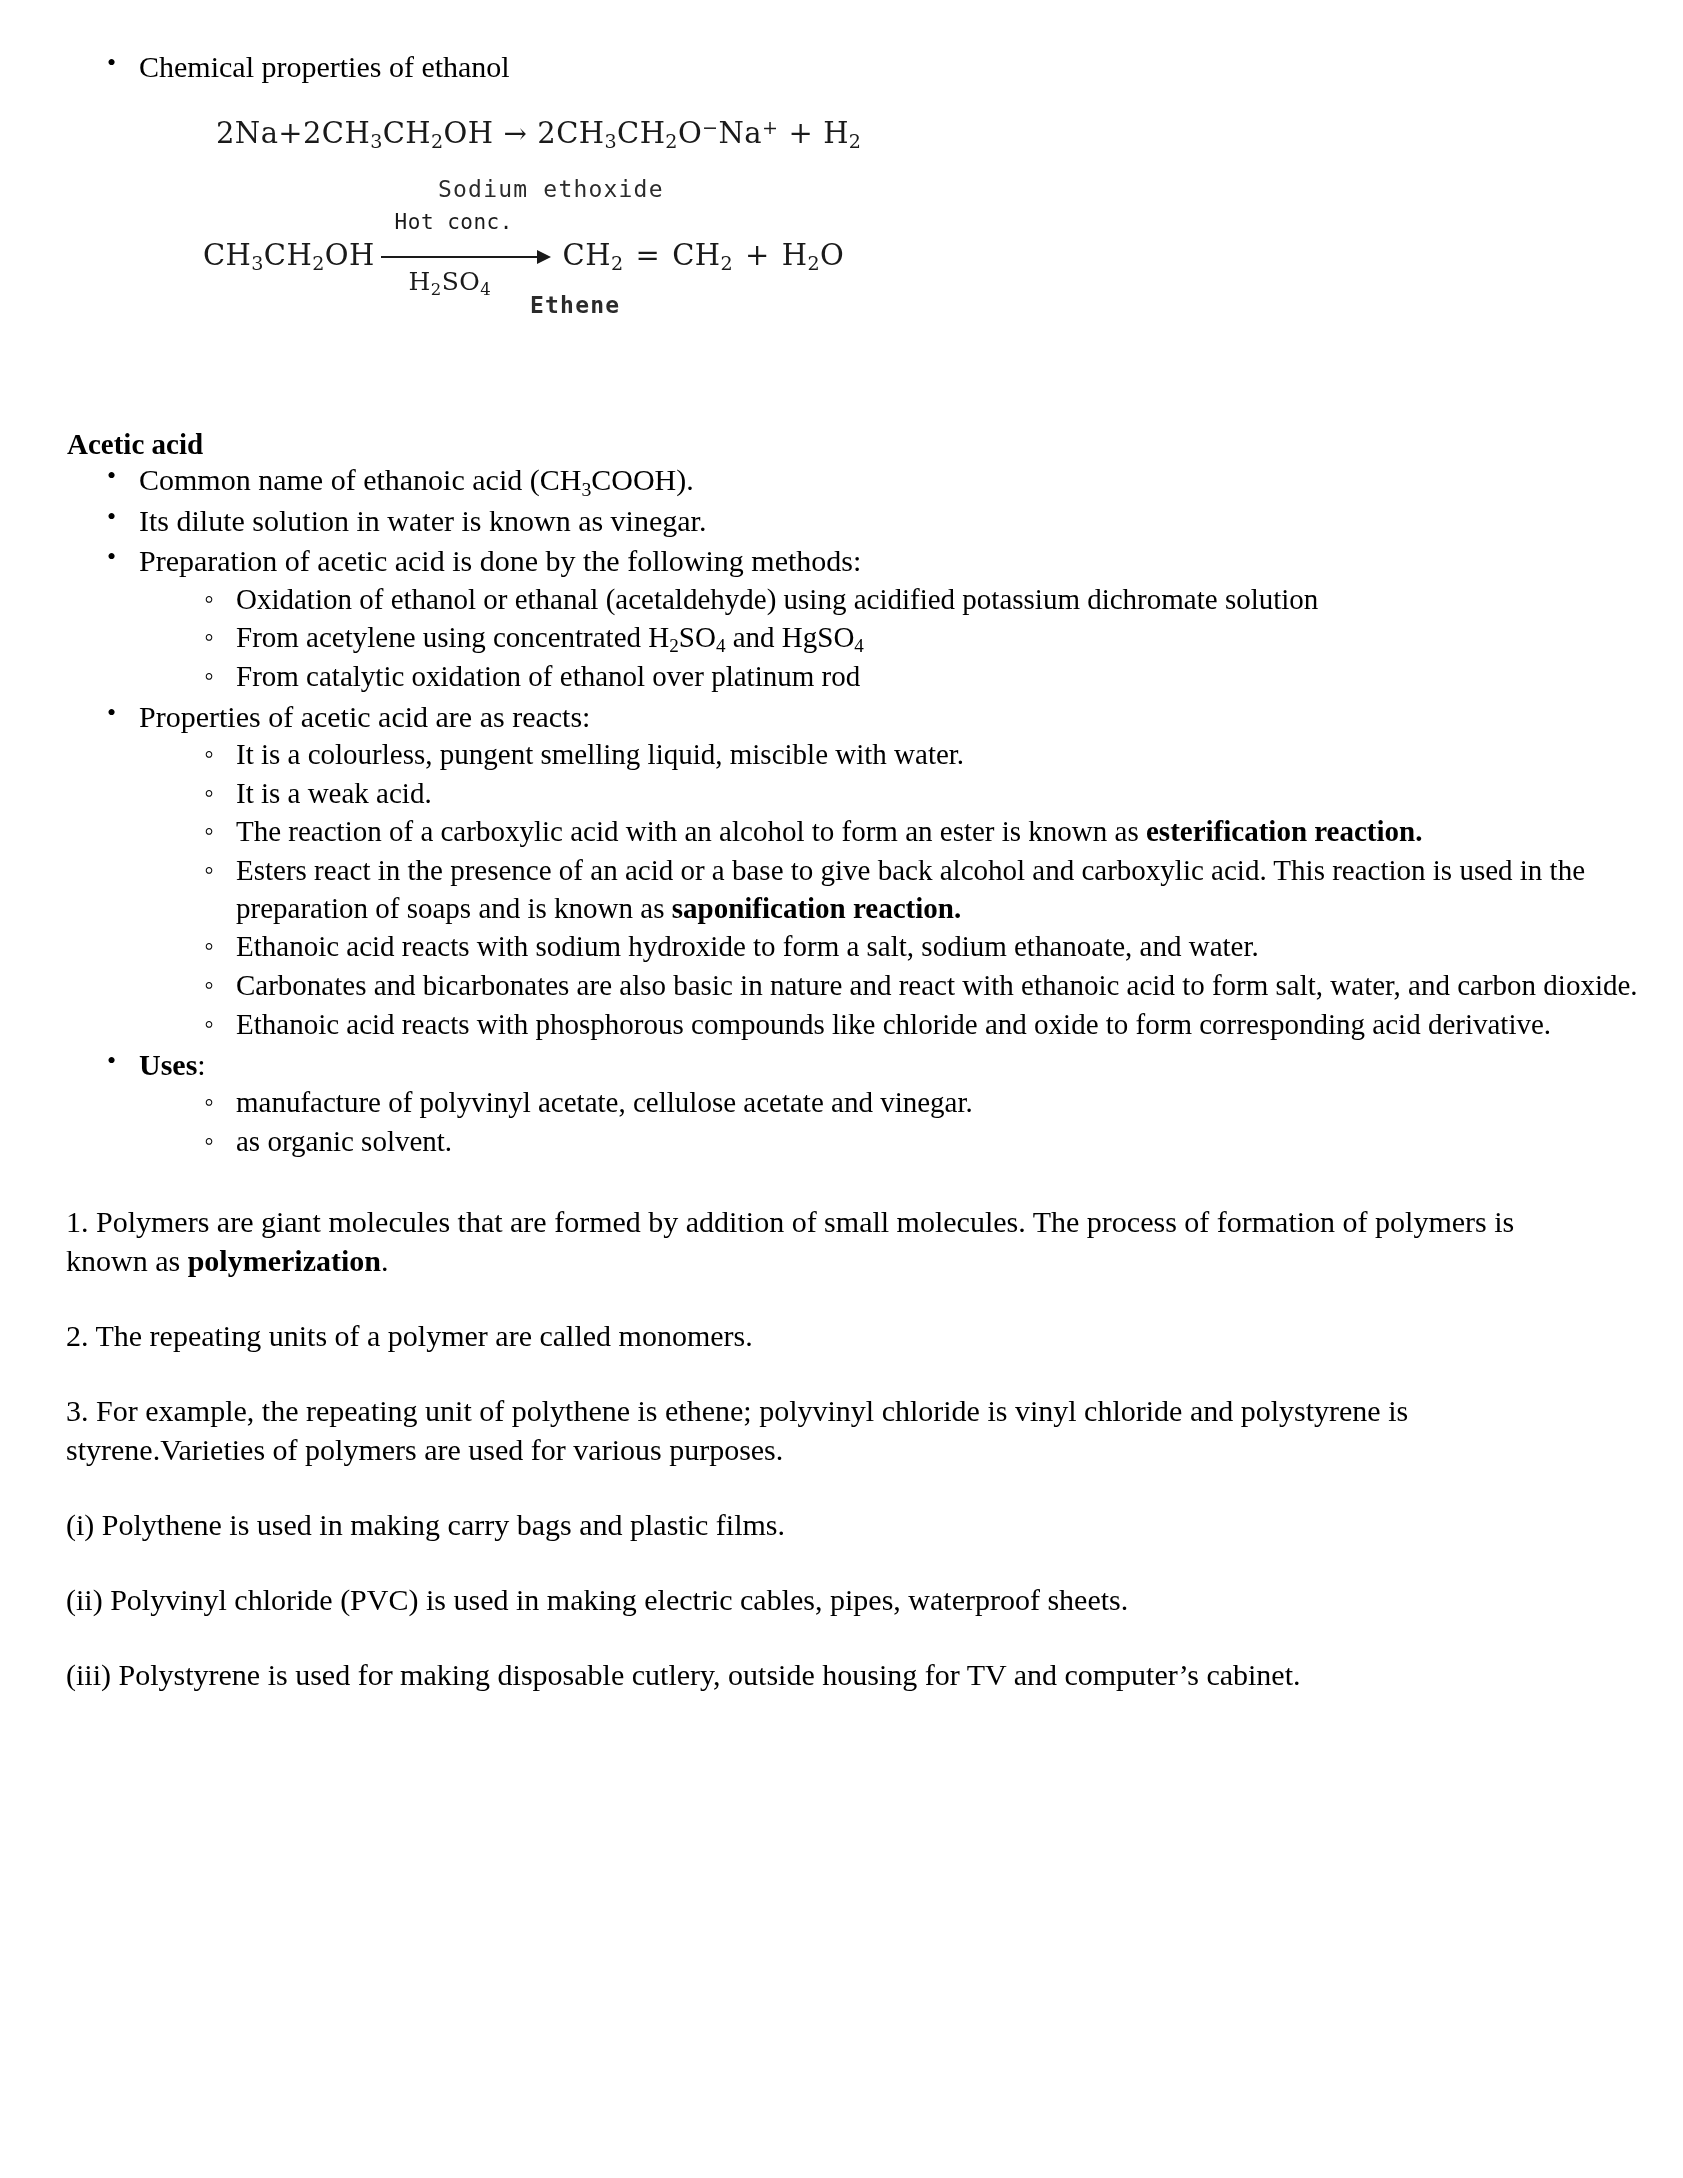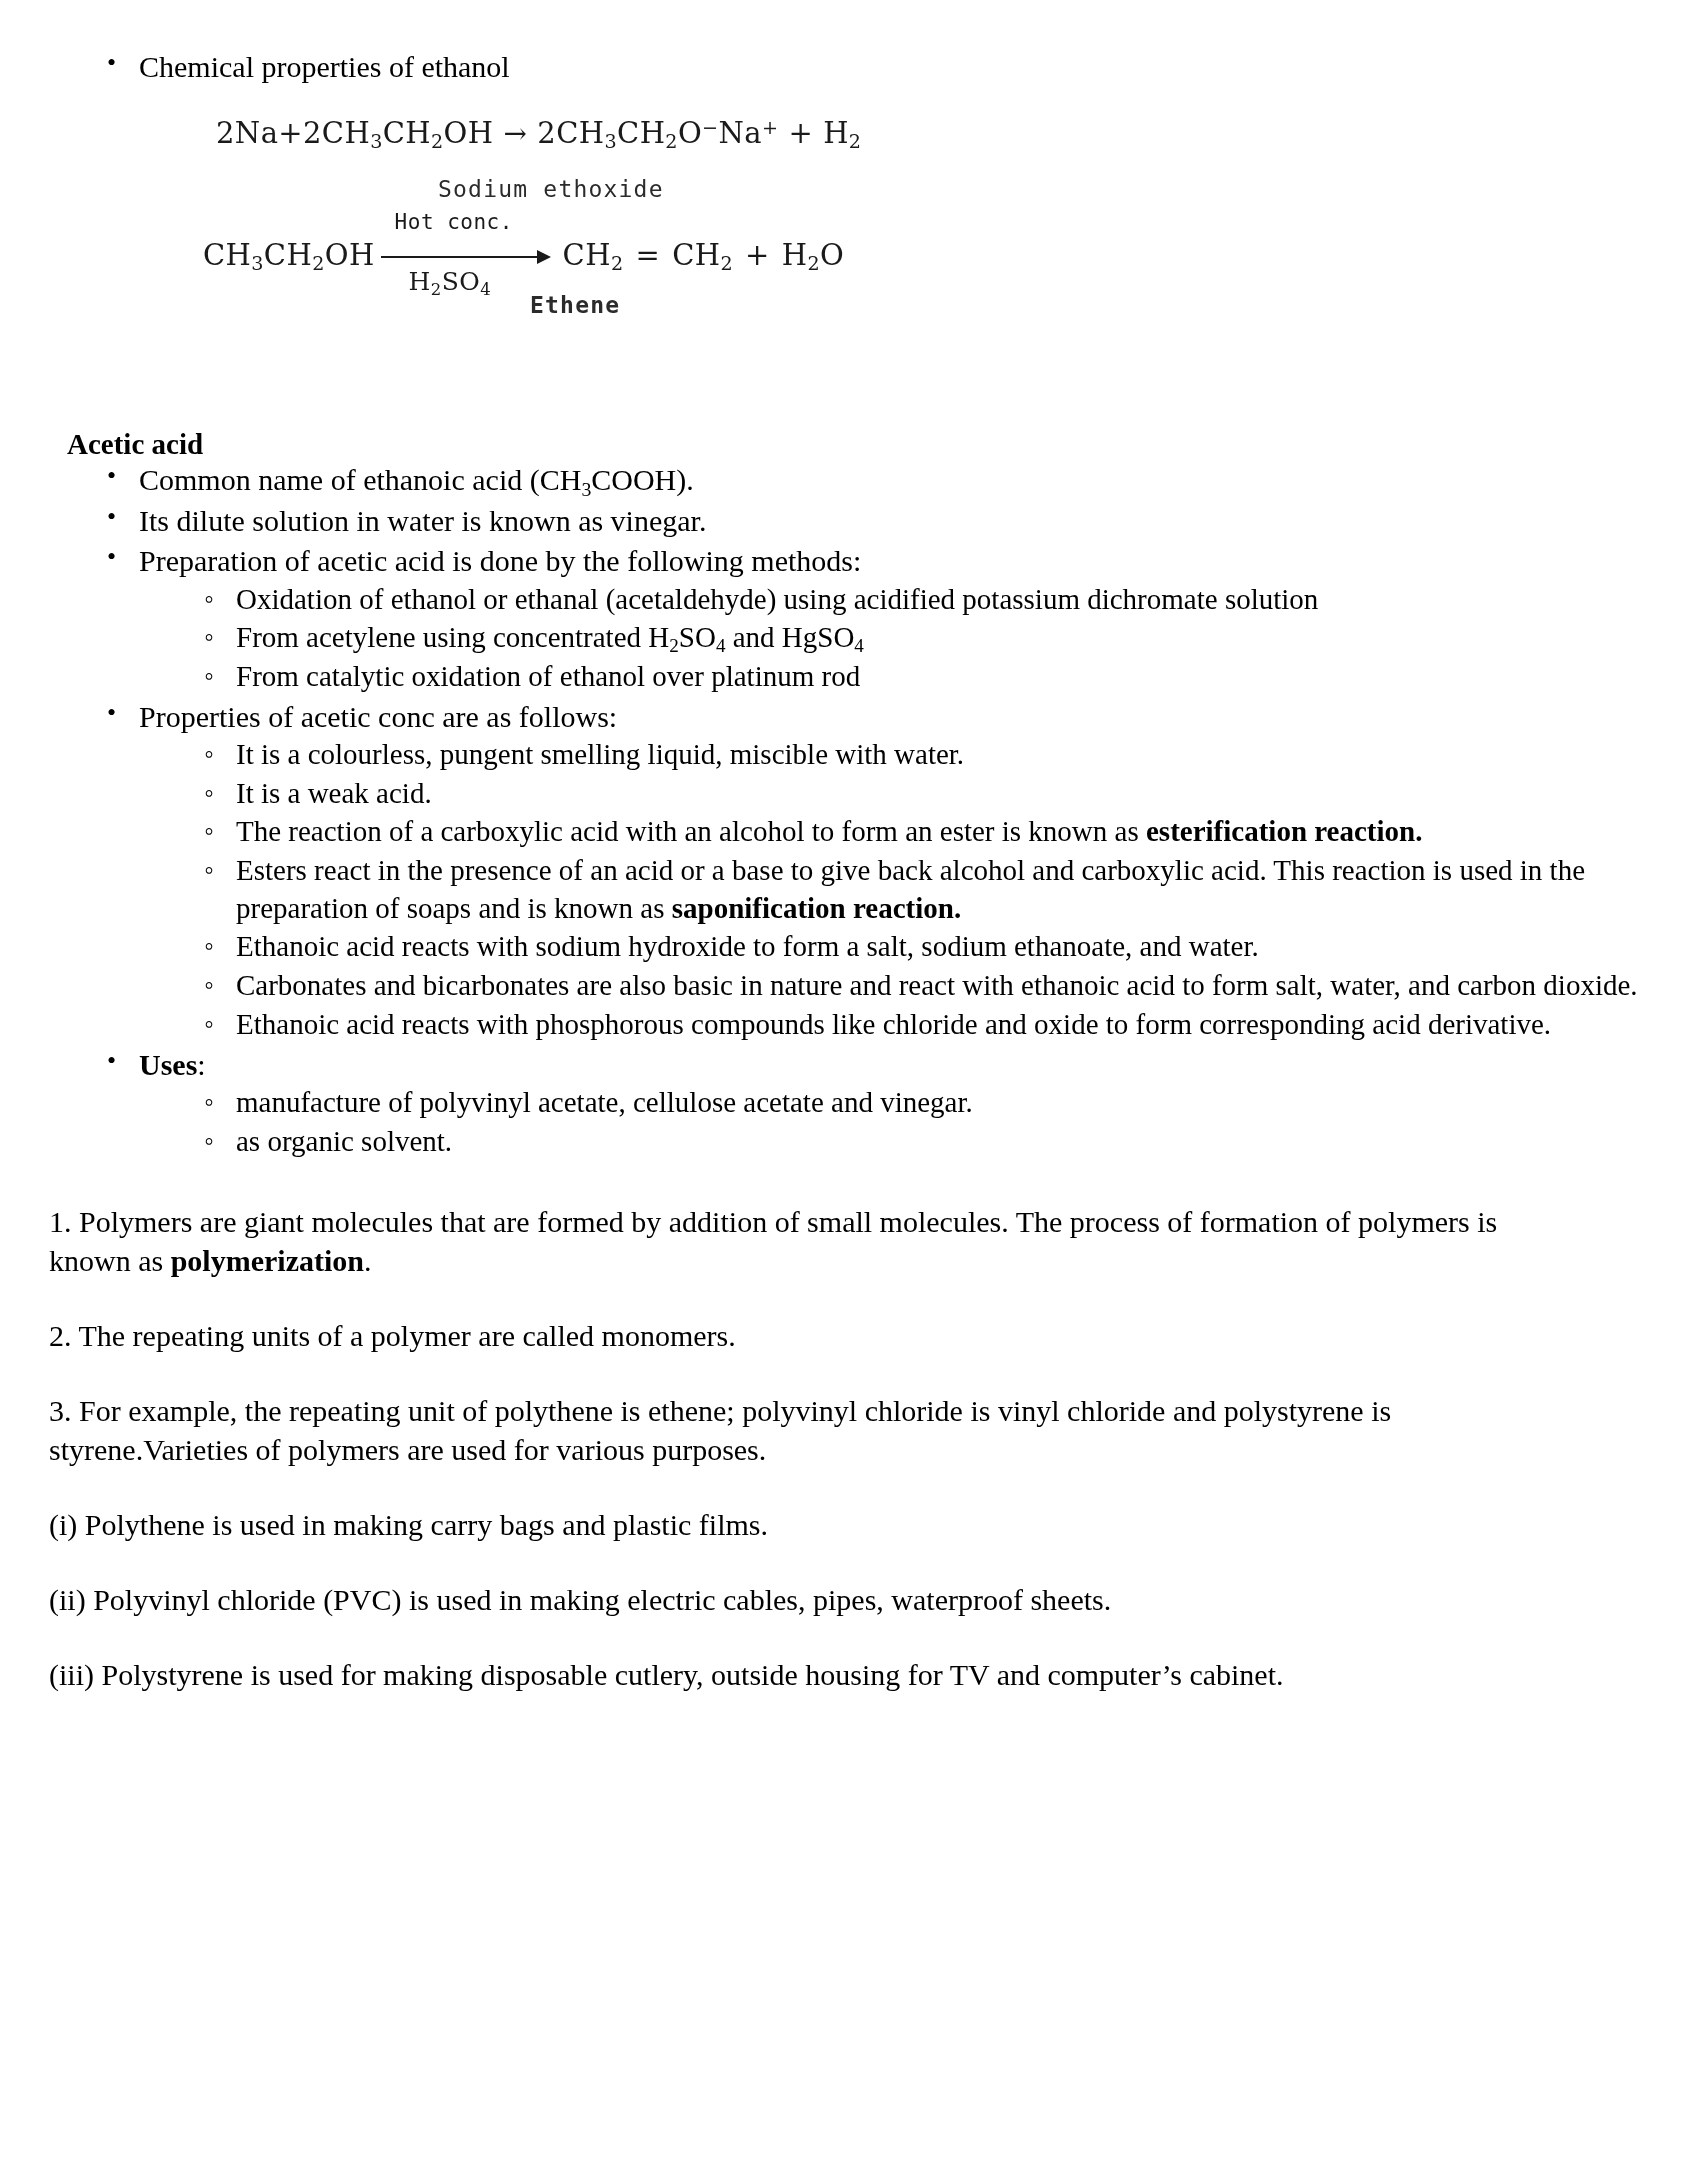--- a/index.html
+++ b/index.html
@@ -168,21 +168,21 @@
     margin-left: 67px;
     margin-top: 0;
   }
   .acetic-section { margin-top: 110px; }
   .acetic-list { margin-top: 32px; }
 
   p.para {
     margin: 0 0 0 0;
     font-size: 30px;
     line-height: 1.30;
-    padding-left: 49px;
+    padding-left: 66px;
     padding-right: 111px;
   }
   .gap-lg { height: 40px; }
   .gap-md { height: 36px; }
   b, strong { font-weight: bold; }
 </style>
 </head>
 <body>
 
 <div class="page">
@@ -254,21 +254,21 @@
           <li>
             <span>From acetylene using concentrated H</span><sub>2</sub><span>SO</span><sub>4</sub><span> and HgSO</span><sub>4</sub>
           </li>
           <li>
             <span>From catalytic oxidation of ethanol over platinum rod</span>
           </li>
         </ul>
       </li>
 
       <li>
-        <span>Properties of acetic conc are as follows:</span>
+        <span>Properties of acetic acid are as reacts:</span>
         <ul class="lvl2">
           <li>
             <span>It is a colourless, pungent smelling liquid, miscible with water.</span>
           </li>
           <li>
             <span>It is a weak acid.</span>
           </li>
           <li>
             <span>The reaction of a carboxylic acid with an alcohol to form an ester is known as </span><b>esterification reaction.</b>
           </li>

